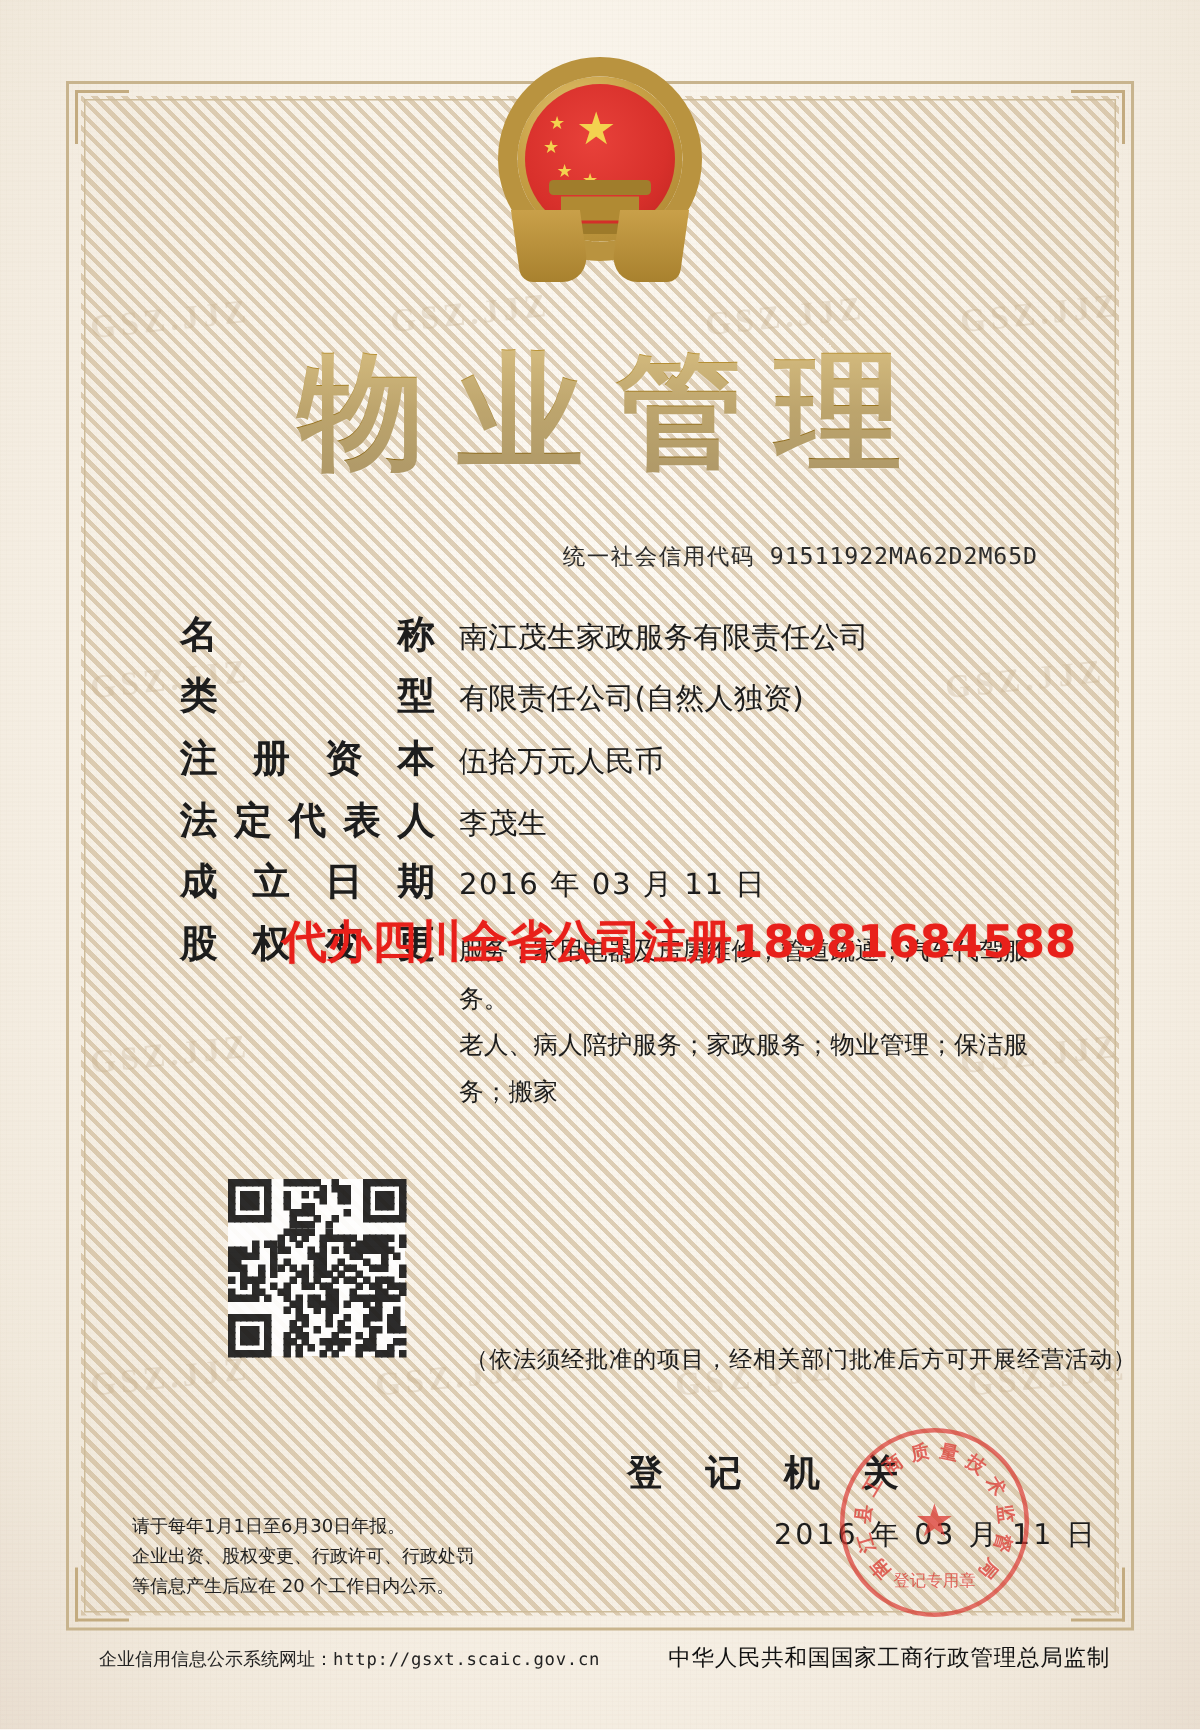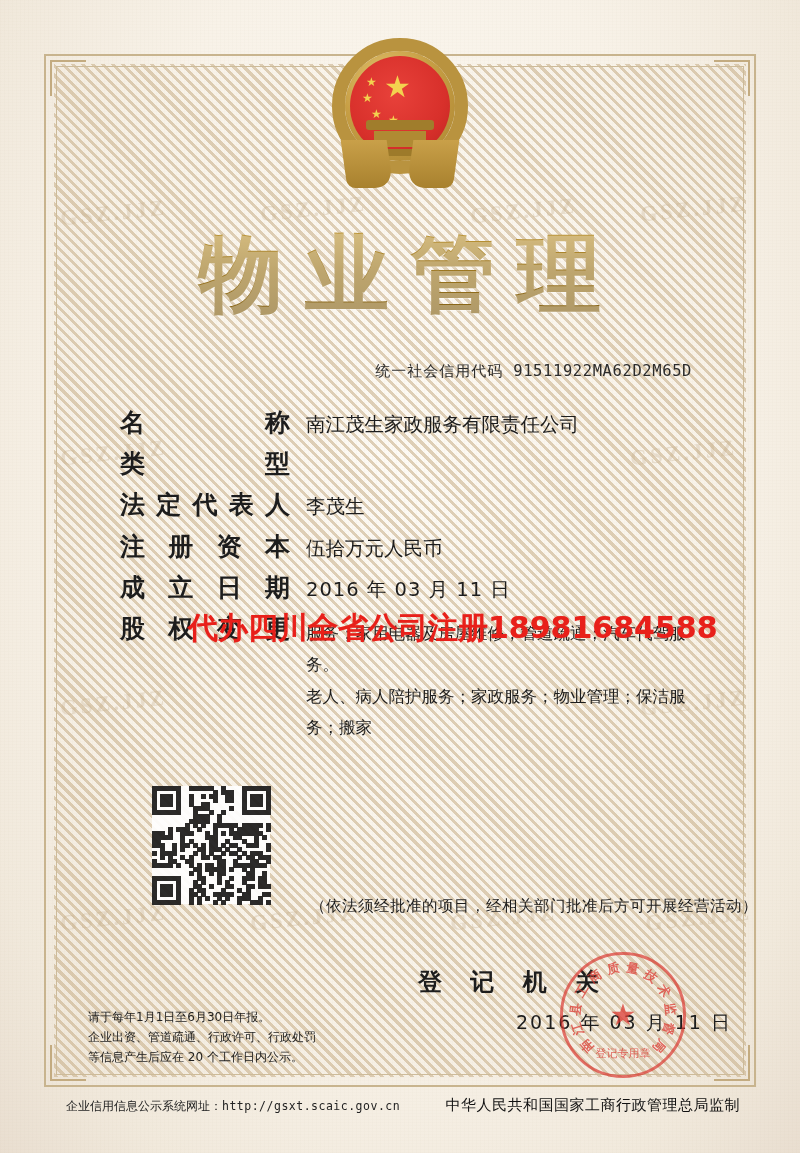--- a/index.html
+++ b/index.html
@@ -411,28 +411,29 @@
     <span>统一社会信用代码</span><span class="code">91511922MA62D2M65D</span>
   </div>
 
   <div class="fields">
     <div class="field">
       <div class="f-label">名　　称</div>
       <div class="f-value">南江茂生家政服务有限责任公司</div>
     </div>
     <div class="field">
       <div class="f-label">类　　型</div>
+      <div class="f-value">有限责任公司(自然人独资)</div>
+    </div>
+    <div class="field">
+      <div class="f-label">注册资本</div>
+      <div class="f-value">伍拾万元人民币</div>
     </div>
     <div class="field">
       <div class="f-label">法定代表人</div>
       <div class="f-value">李茂生</div>
-    </div>
-    <div class="field">
-      <div class="f-label">注册资本</div>
-      <div class="f-value">伍拾万元人民币</div>
     </div>
     <div class="field">
       <div class="f-label">成立日期</div>
       <div class="f-value dated">2016 年 03 月 11 日</div>
     </div>
     <div class="field scope">
       <div class="f-label">股权变更</div>
       <div class="f-value scope-text">
         <div>服务；家用电器及房屋维修；管道疏通；汽车代驾服务。</div>
         <div>老人、病人陪护服务；家政服务；物业管理；保洁服务；搬家</div>
@@ -842,21 +843,21 @@
         <span class="ch" style="transform: translate(40.4207px, -23.9827px) rotate(1.0353rad) translate(-50%, -50%);">术</span>
         <span class="ch" style="transform: translate(46.6542px, -5.69085px) rotate(1.44942rad) translate(-50%, -50%);">监</span>
         <span class="ch" style="transform: translate(45.0005px, 13.5631px) rotate(1.86354rad) translate(-50%, -50%);">督</span>
         <span class="ch" style="transform: translate(35.7391px, 30.5241px) rotate(2.27765rad) translate(-50%, -50%);">局</span>
       </div>
     <div class="seal-bottom">登记专用章</div>
   </div>
 
   <div class="footnote">
     <div>请于每年1月1日至6月30日年报。</div>
-    <div>企业出资、管道疏通、行政许可、行政处罚</div>
+    <div>企业出资、股权变更、行政许可、行政处罚</div>
     <div>等信息产生后应在 20 个工作日内公示。</div>
   </div>
 
   <div class="footer-left">
     <span>企业信用信息公示系统网址：</span><span class="url">http://gsxt.scaic.gov.cn</span>
   </div>
   <div class="footer-right">中华人民共和国国家工商行政管理总局监制</div>
 </div>
 
 </body></html>

